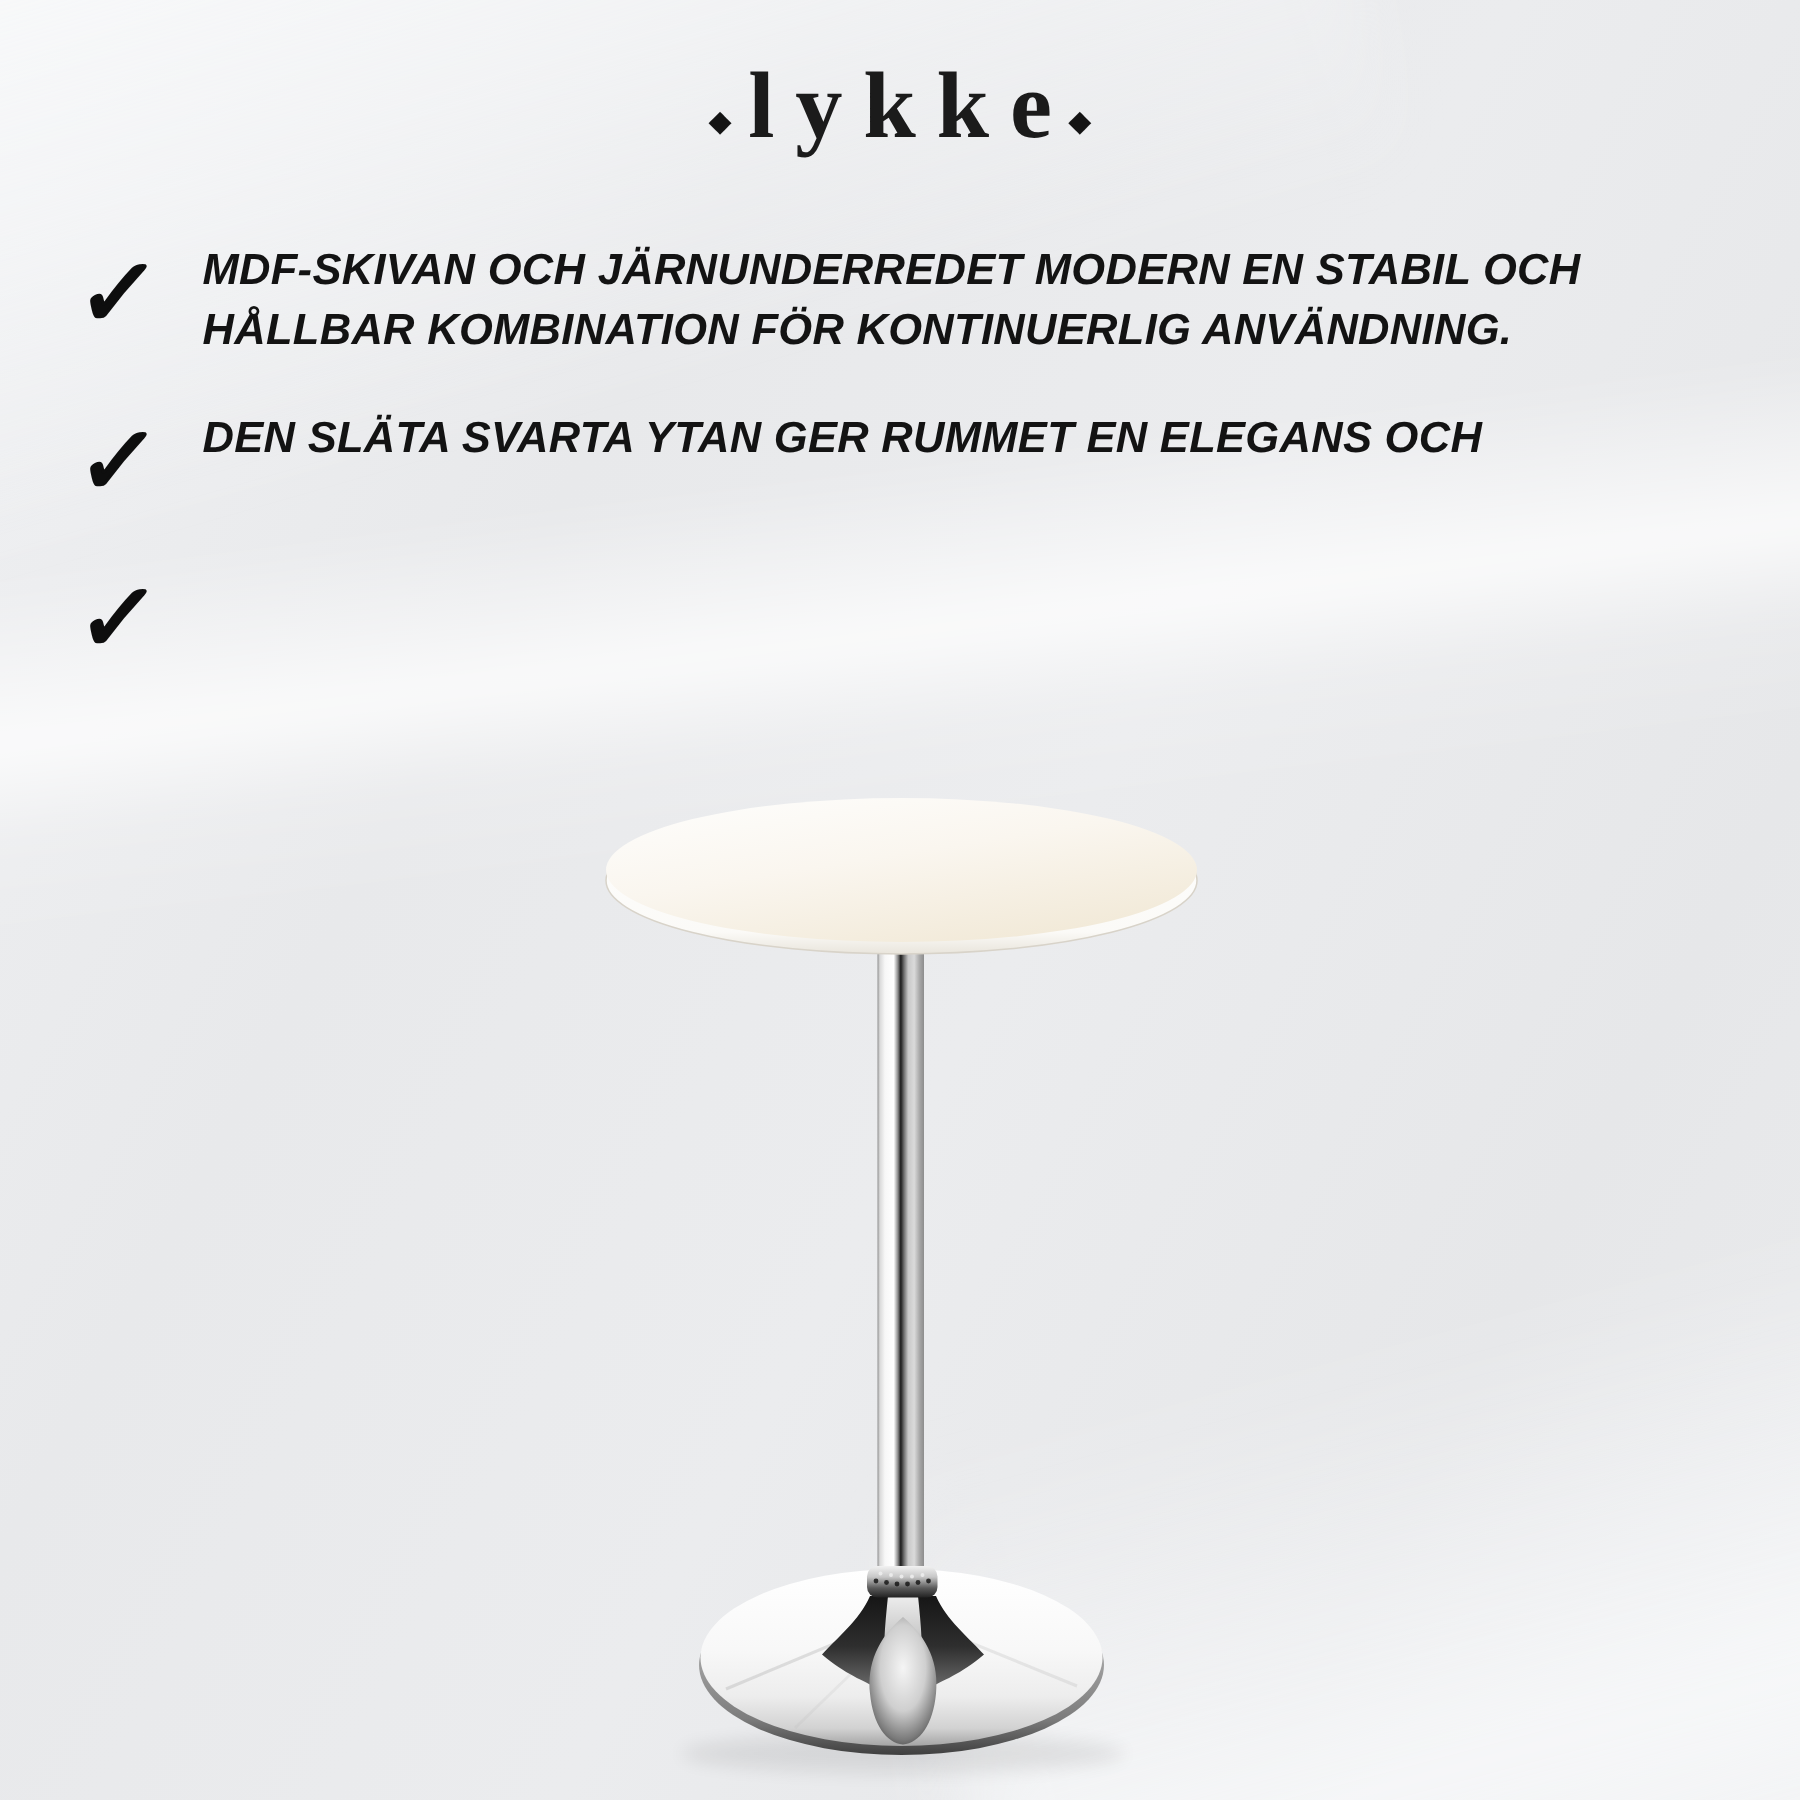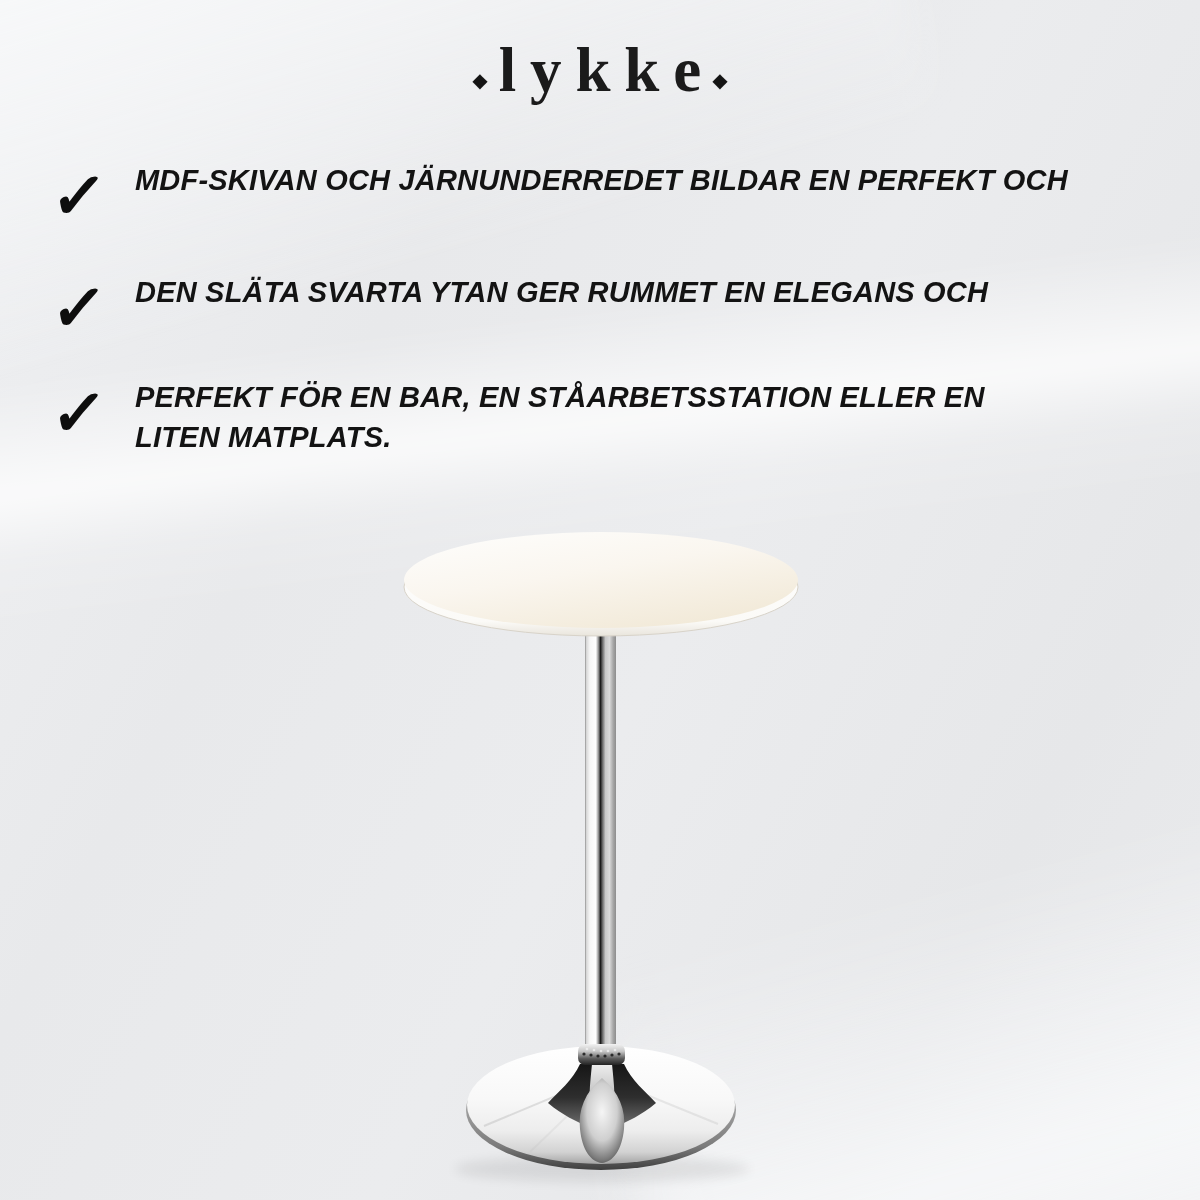--- a/index.html
+++ b/index.html
@@ -101,34 +101,34 @@
   <header class="logo">
     <span class="diamond">◆</span>
     <span class="logo-text">lykke</span>
     <span class="diamond">◆</span>
   </header>
 
   <ul class="features">
     <li class="feature feature-1">
       <span class="check">✓</span>
       <span class="ftext">
-        <span>MDF-SKIVAN OCH JÄRNUNDERREDET BILDAR EN PERFEKT OCH</span><br>
+        <span>MDF-SKIVAN OCH JÄRNUNDERREDET MODERN EN STABIL OCH</span><br>
+        <span>HÅLLBAR KOMBINATION FÖR KONTINUERLIG ANVÄNDNING.</span>
       </span>
     </li>
     <li class="feature feature-2">
       <span class="check">✓</span>
       <span class="ftext">
         <span>DEN SLÄTA SVARTA YTAN GER RUMMET EN ELEGANS OCH</span><br>
       </span>
     </li>
     <li class="feature feature-3">
       <span class="check">✓</span>
       <span class="ftext">
-        <span>PERFEKT FÖR EN BAR, EN STÅARBETSSTATION ELLER EN</span><br>
-        <span>LITEN MATPLATS.</span>
+        <br>
       </span>
     </li>
   </ul>
 
   <svg class="product-svg" width="450" height="680" viewBox="0 0 450 680" role="img">
     <defs>
       <linearGradient id="topGrad" x1="0" y1="0" x2="0.65" y2="1">
         <stop offset="0" stop-color="#fefefd"></stop>
         <stop offset="0.5" stop-color="#faf6ef"></stop>
         <stop offset="1" stop-color="#f2ead9"></stop>

